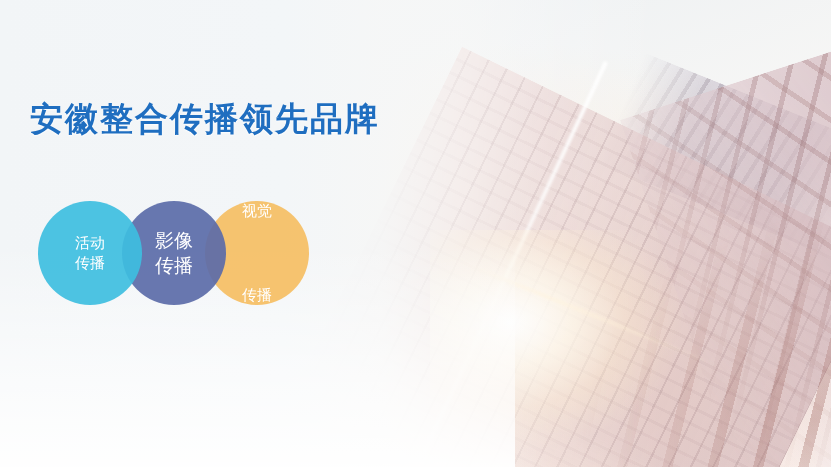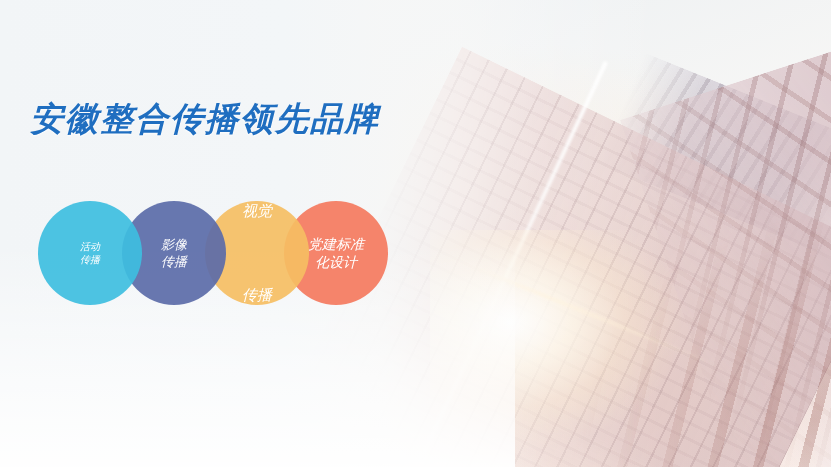--- a/index.html
+++ b/index.html
@@ -8,21 +8,20 @@
     background: #ffffff;
   }
 
   #slide {
     position: relative;
     width: 831px;
     height: 467px;
     overflow: hidden;
     font-family: "Liberation Sans", "DejaVu Sans", sans-serif;
     background: #fde047;
-    font-style: italic;
   }
 
   
 
   .photo-layer {
     position: absolute;
     inset: 0;
     overflow: hidden;
   }
 
@@ -276,27 +275,27 @@
     box-sizing: border-box;
   }
 
   .bubble .line {
     display: block;
   }
 
   #bubble-1 {
     left: 38px;  top: 5px;  width: 104px; height: 104px;
     background: rgba(62, 190, 224, 0.92);
-    font-size: 10px;
+    font-size: 15px;
     z-index: 4;
   }
   #bubble-2 {
     left: 122px; top: 5px;  width: 104px; height: 104px;
     background: rgba(91, 107, 168, 0.92);
-    font-size: 13px;
+    font-size: 19px;
     z-index: 3;
   }
   #bubble-3 {
     left: 205px; top: 5px;  width: 104px; height: 104px;
     background: rgba(245, 190, 99, 0.92);
     font-size: 15px;
     z-index: 2;
     justify-content: space-between;
   }
   #bubble-4 {
@@ -341,21 +340,17 @@
       <div class="bubble" id="bubble-2">
         <span class="line">影像</span>
         <span class="line">传播</span>
       </div>
 
       <div class="bubble" id="bubble-3">
         <span class="line">视觉</span>
         <span class="line">传播</span>
       </div>
 
-      <div class="bubble" id="bubble-4">
-        <span class="line">党建标准</span>
-        <span class="line">化设计</span>
-      </div>
 
     </div>
 
   </div>
 </div>
 
 </body></html>

